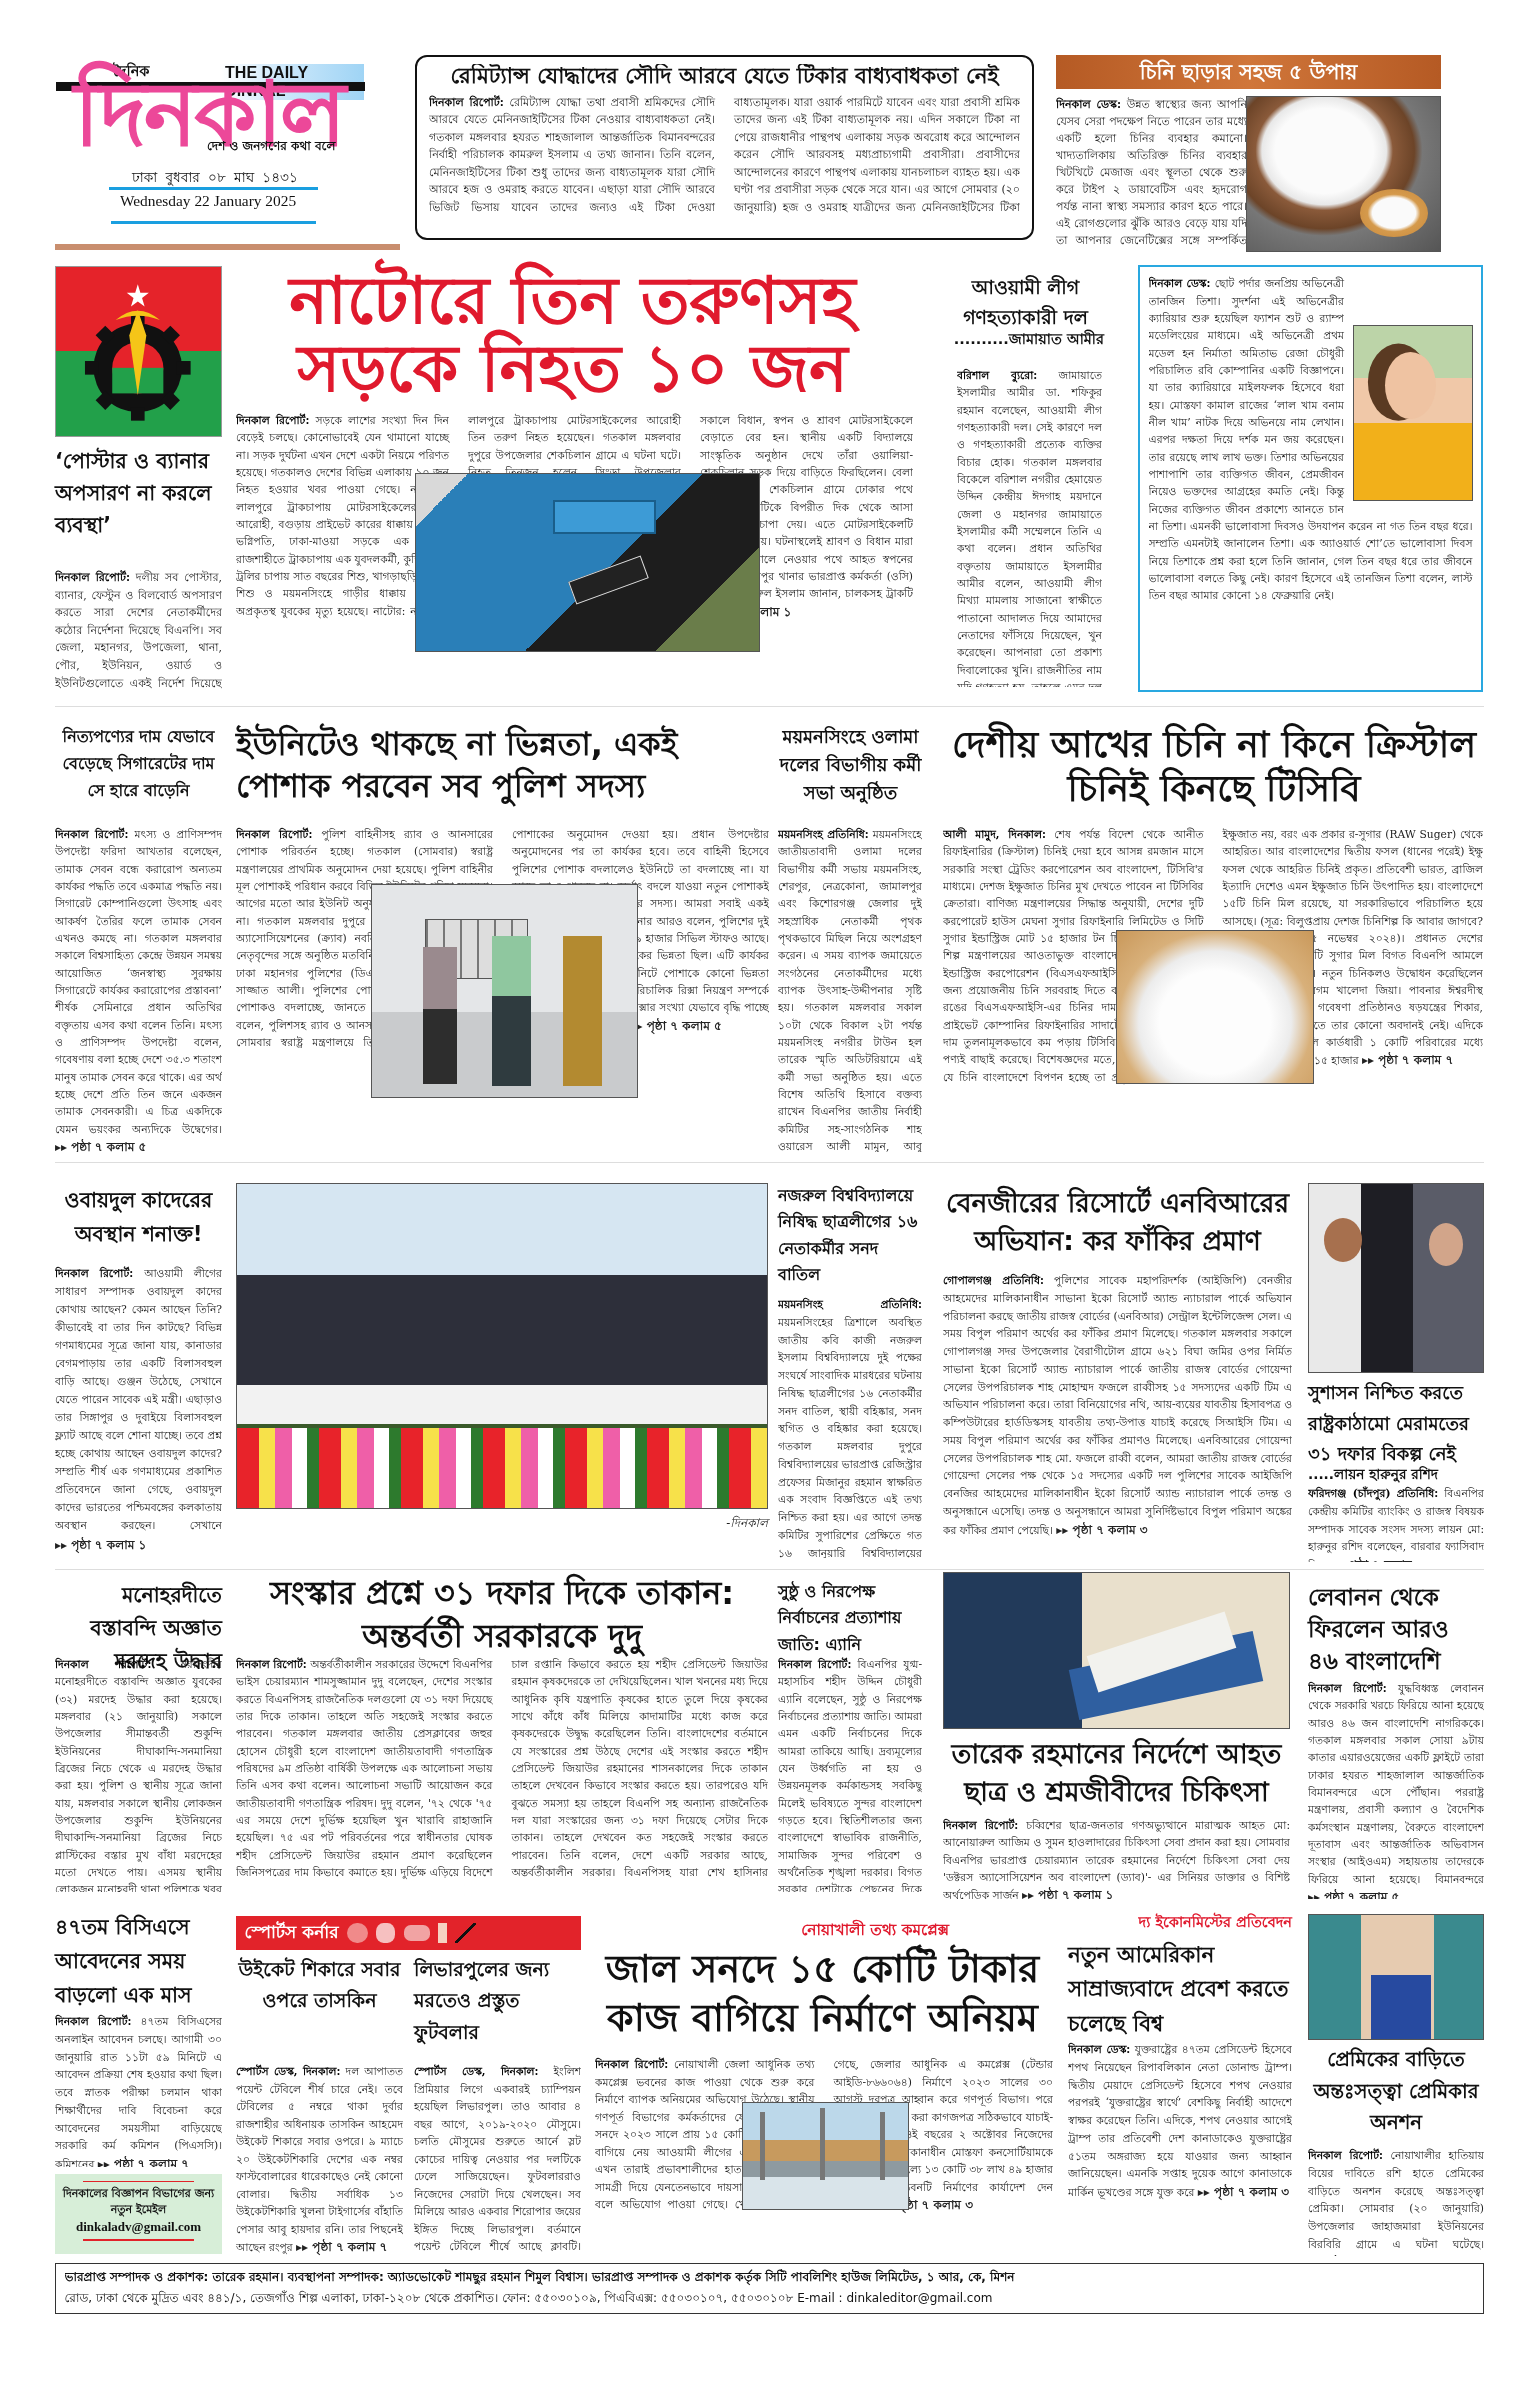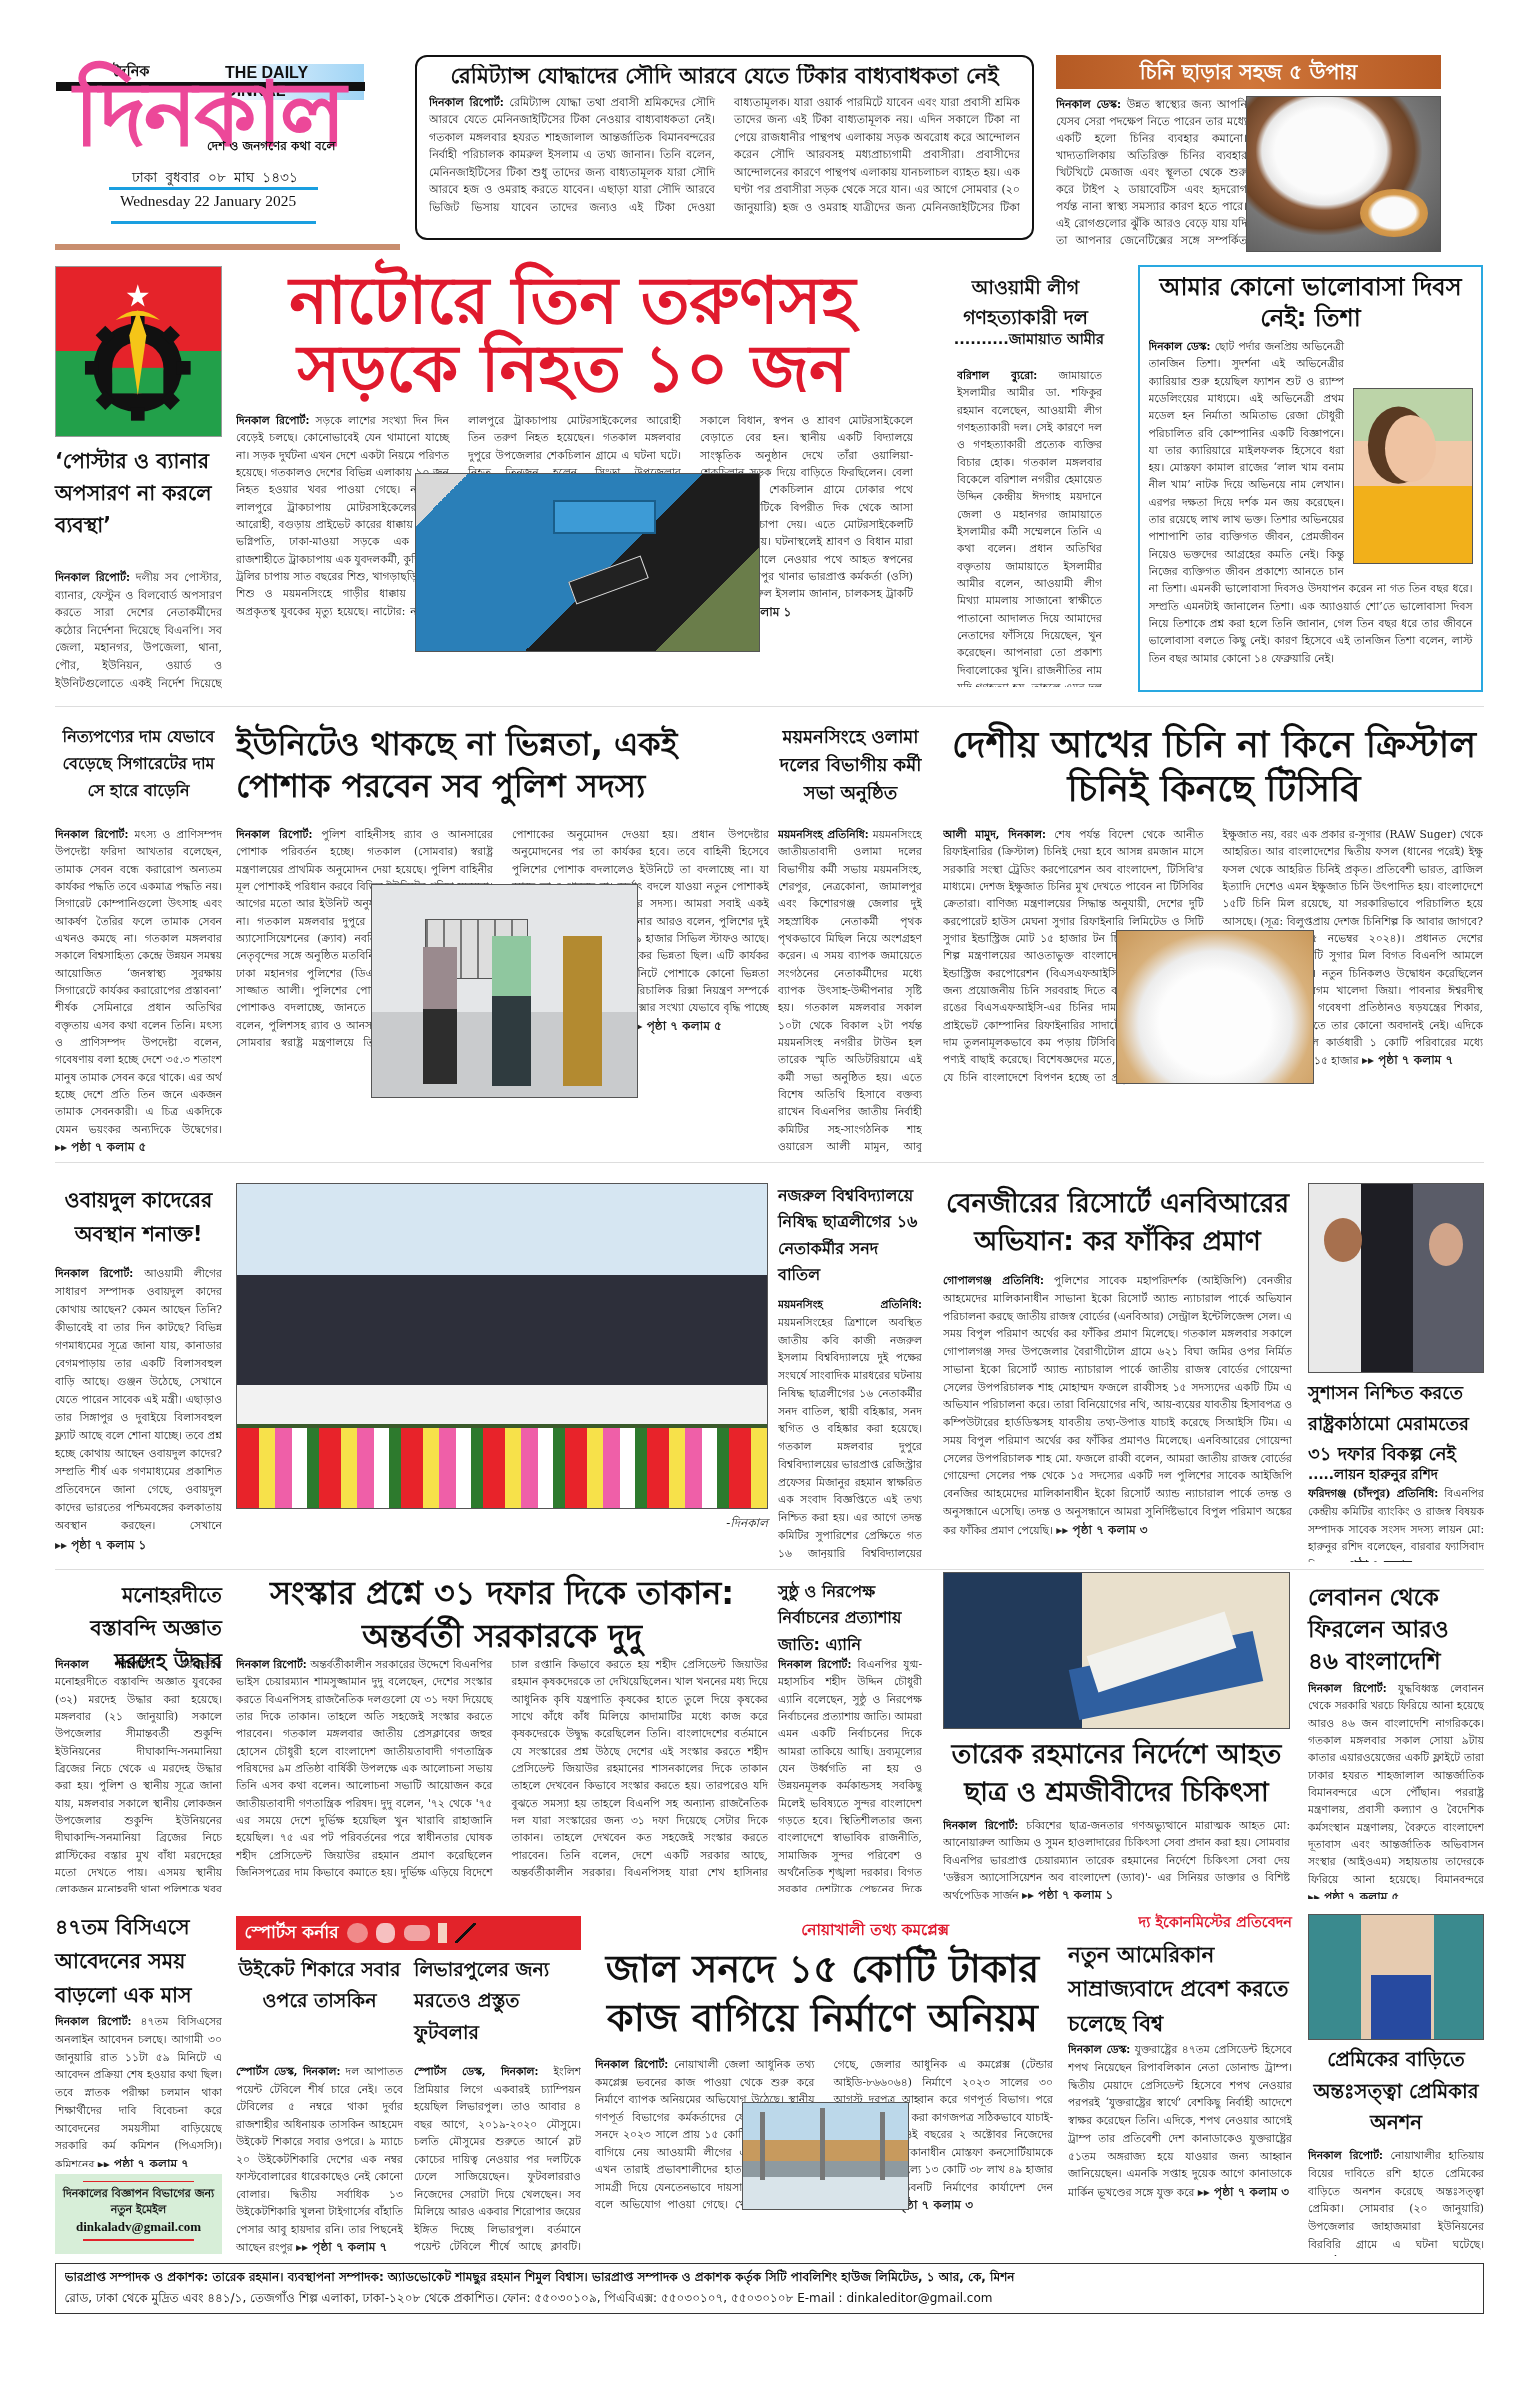--- a/index.html
+++ b/index.html
@@ -113,21 +113,20 @@
 
 <div class="abs hl" style="left:957px;top:272px;width:137px;font-size:19px;line-height:1.6">আওয়ামী লীগ গণহত্যাকারী দল</div>
 <div class="abs" style="left:947px;top:328px;width:157px;font-size:14.5px;font-weight:bold;text-align:right">..........জামায়াত আমীর</div>
 <div class="abs body" style="left:957px;top:367px;width:145px;height:320px;font-size:10.7px;line-height:1.62">
   <b>বরিশাল ব্যুরো:</b>
   <span>জামায়াতে ইসলামীর আমীর ডা. শফিকুর রহমান বলেছেন, আওয়ামী লীগ গণহত্যাকারী দল। সেই কারণে দল ও গণহত্যাকারী প্রত্যেক ব্যক্তির বিচার হোক। গতকাল মঙ্গলবার বিকেলে বরিশাল নগরীর হেমায়েত উদ্দিন কেন্দ্রীয় ঈদগাহ ময়দানে জেলা ও মহানগর জামায়াতে ইসলামীর কর্মী সম্মেলনে তিনি এ কথা বলেন। প্রধান অতিথির বক্তৃতায় জামায়াতে ইসলামীর আমীর বলেন, আওয়ামী লীগ মিথ্যা মামলায় সাজানো স্বাক্ষীতে পাতানো আদালত দিয়ে আমাদের নেতাদের ফাঁসিয়ে দিয়েছেন, খুন করেছেন। আপনারা তো প্রকাশ্য দিবালোকের খুনি। রাজনীতির নাম যদি গণহত্যা হয়, তাহলে এমন দল জনগণ বরদাস্ত করবে না। রাজনীতি যদি জনকল্যাণের</span>
   
 </div>
 
 <div class="abs sky-border" style="left:1138px;top:265px;width:345px;height:427px;padding:5.1px 8.5px">
-  <div class="hl" style="font-size:24px;line-height:1.3;padding:0 8.5px">আমার কোনো ভালোবাসা দিবস নেই: তিশা</div>
   <div class="body" style="margin-top:3.4px;height:340px;font-size:10.7px;line-height:1.62">
     <div class="photo" style="position:relative;float:right;width:120px;height:176px;margin:50px 0 3.4px 8.5px;background:linear-gradient(180deg,#bcd4a8 0 30%,#f0c8a8 30% 56%,#f2b01a 56%)">
       <div class="abs" style="left:31px;top:26px;width:51px;height:67px;border-radius:50%;background:#efc3a2;box-shadow:-12px -3.4px 0 5.1px #5a3a22"></div>
     </div>
     <b>দিনকাল ডেস্ক:</b>
     <span>ছোট পর্দার জনপ্রিয় অভিনেত্রী তানজিন তিশা। সুদর্শনা এই অভিনেত্রীর ক্যারিয়ার শুরু হয়েছিল ফ্যাশন শুট ও র‍্যাম্প মডেলিংয়ের মাধ্যমে। এই অভিনেত্রী প্রথম মডেল হন নির্মাতা অমিতাভ রেজা চৌধুরী পরিচালিত রবি কোম্পানির একটি বিজ্ঞাপনে। যা তার ক্যারিয়ারে মাইলফলক হিসেবে ধরা হয়। মোস্তফা কামাল রাজের ‘লাল খাম বনাম নীল খাম’ নাটক দিয়ে অভিনয়ে নাম লেখান। এরপর দক্ষতা দিয়ে দর্শক মন জয় করেছেন। তার রয়েছে লাখ লাখ ভক্ত। তিশার অভিনয়ের পাশাপাশি তার ব্যক্তিগত জীবন, প্রেমজীবন নিয়েও ভক্তদের আগ্রহের কমতি নেই। কিন্তু নিজের ব্যক্তিগত জীবন প্রকাশ্যে আনতে চান না তিশা। এমনকী ভালোবাসা দিবসও উদযাপন করেন না গত তিন বছর ধরে। সম্প্রতি এমনটাই জানালেন তিশা। এক অ্যাওয়ার্ড শো’তে ভালোবাসা দিবস নিয়ে তিশাকে প্রশ্ন করা হলে তিনি জানান, গেল তিন বছর ধরে তার জীবনে ভালোবাসা বলতে কিছু নেই। কারণ হিসেবে এই তানজিন তিশা বলেন, লাস্ট তিন বছর আমার কোনো ১৪ ফেব্রুয়ারি নেই।</span>
   </div>
 </div>
 
 <div class="rule" style="left:55px;top:706px;width:1429px;height:0.9px;background:#ddd"></div>

